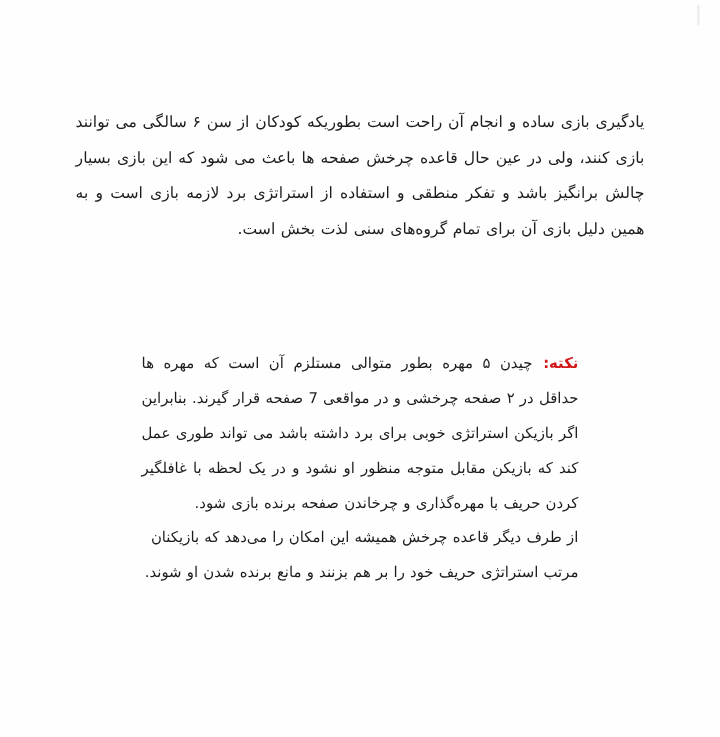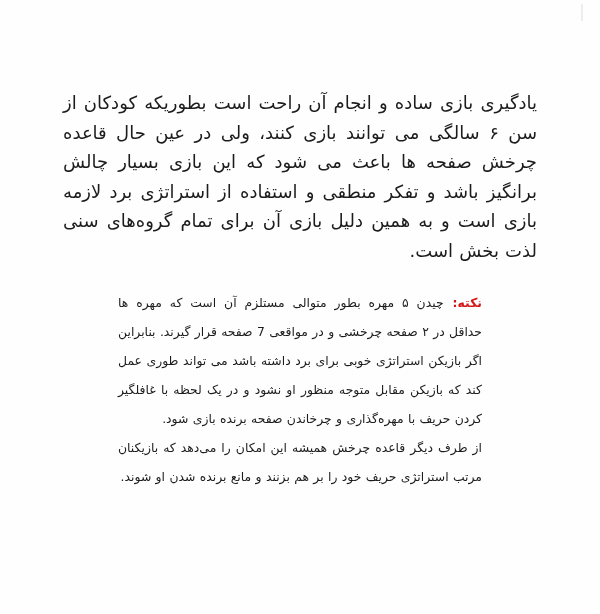--- a/index.html
+++ b/index.html
@@ -29,21 +29,21 @@
     height: 17px;
     background: #ededed;
   }
 
   
   .block-intro {
     position: absolute;
     top: 88px;
     right: 63px;
     left: 63px;
-    font-size: 18px;
+    font-size: 13px;
     line-height: 29.5px;
     color: #1c1c1c;
     text-align: justify;
     text-justify: inter-word;
     word-spacing: 0.5px;
   }
 
   
   .block-note {
     position: absolute;
@@ -72,20 +72,21 @@
 
   .para {
     margin: 0;
   }
 
   .para + .para {
     margin-top: 0;
   }
 
   .para-last-center {
+    text-align: right;
   }
 </style>
 </head>
 <body>
 
 <div class="page">
 
   <span class="corner-artifact"></span>
 
   <div class="block-intro">

